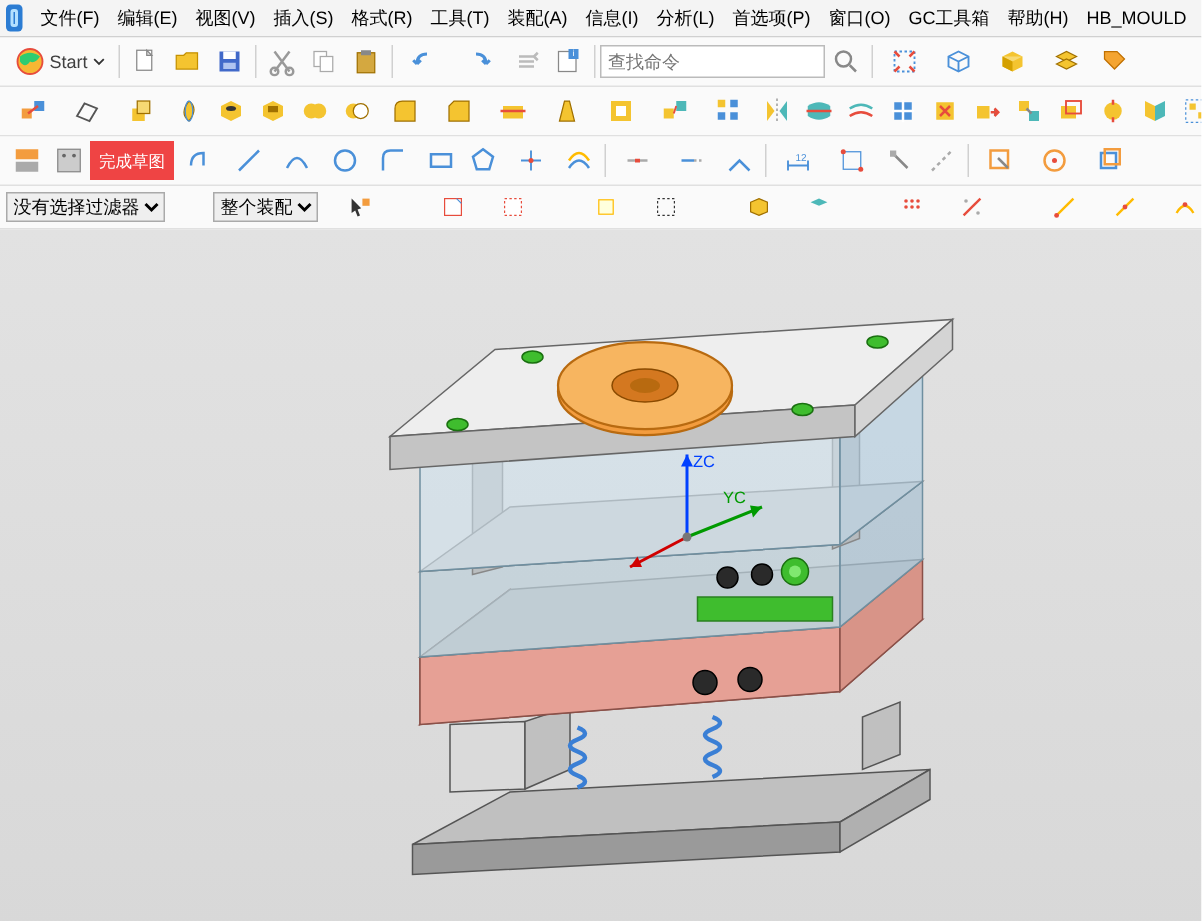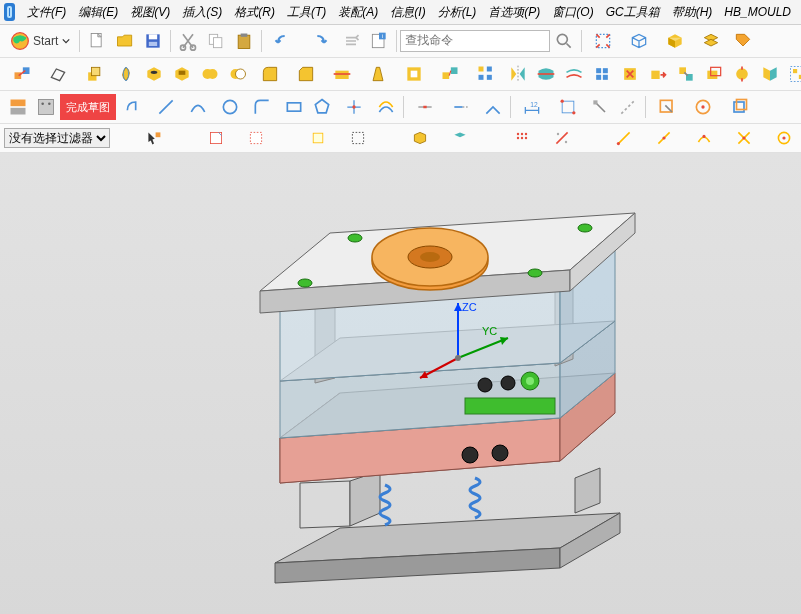--- a/index.html
+++ b/index.html
@@ -1,29 +1,29 @@
 <!DOCTYPE html>
 <html><head>
 <meta charset="utf-8">
 <style>
 html,body{margin:0;padding:0;width:801px;height:614px;font-family:"Microsoft YaHei","SimSun",Arial,sans-serif;font-size:12px;background:#fff;overflow:hidden;}
-.menubar{display:flex;align-items:center;height:24px;background:#f4f4f4;border-bottom:1px solid #d0d0d0;padding:0 4px;font-style:italic;}
+.menubar{display:flex;align-items:center;height:24px;background:#f4f4f4;border-bottom:1px solid #d0d0d0;padding:0 4px;}
 .menubar .appicon{width:18px;height:18px;background:#2b7cd3;border-radius:3px;margin-right:6px;position:relative;}
 .menubar .appicon:before{content:"";position:absolute;top:3px;left:3px;right:3px;bottom:3px;border:2px solid #b4e0ff;border-radius:2px;}
 .menubar .menuitem{padding:3px 6px;cursor:pointer;white-space:nowrap;}
 .toolbar{display:flex;align-items:center;height:32px;background:#fafafa;border-bottom:1px solid #e0e0e0;padding:0 4px;flex-wrap:nowrap;overflow:hidden;}
 .btn{display:inline-flex;align-items:center;justify-content:center;height:26px;min-width:26px;margin:0 1px;cursor:pointer;border-radius:2px;}
 .btn svg{width:20px;height:20px;}
 .btn.wide{min-width:34px;}
 .sep{width:1px;height:22px;background:#d0d0d0;margin:0 3px;}
 .start-btn{display:flex;align-items:center;height:26px;padding:0 6px;cursor:pointer;}
 .start-btn .globe{width:20px;height:20px;margin-right:3px;}
 .start-btn .txt{color:#404040;}
 .start-btn .dd{width:8px;height:8px;margin-left:4px;}
-.search-box{height:20px;width:140px;border:1px solid #bbb;padding:0 4px;font-size:12px;color:#4d7c0f;font-family:Liberation Mono, monospace;}
+.search-box{height:20px;width:140px;border:1px solid #bbb;padding:0 4px;font-size:12px;color:#4d7c0f;}
 .filter-row{display:flex;align-items:center;height:28px;background:#fafafa;border-bottom:1px solid #e0e0e0;padding:0 4px;gap:16px;}
 .filter-row select{height:20px;font-size:12px;border:1px solid #aaa;}
 .filter-row .btn{height:22px;min-width:22px;}
 .filter-row .btn svg{width:16px;height:16px;}
 .canvas{position:relative;width:801px;height:467px;background:linear-gradient(#e2e2e2,#d8d8d8);}
 .sketch-btn{display:inline-flex;align-items:center;height:26px;padding:0 6px;background:#ef4444;color:#fff;cursor:pointer;font-size:11px;}
 svg.ico{display:block;}
 </style>
 </head>
 <body>
@@ -448,20 +448,23 @@
         <rect x="9" y="3" width="12" height="12" fill="none" stroke="#f39c3e" stroke-width="2"></rect>
       </svg>
     </div>
 </div>
 
 <div class="filter-row">
   <select style="width:140px">
     <option>没有选择过滤器</option>
   </select>
   <div style="width:6px"></div>
+  <select style="width:150px">
+    <option>整个装配</option>
+  </select>
   <div class="btn wide">
       <svg class="ico" viewBox="0 0 20 20">
         <path d="M3 3 L11 11 L8 12 L10 17 L8 18 L6 13 L3 15 Z" fill="#333"></path>
         <rect x="12" y="3" width="6" height="6" fill="#f39c3e"></rect>
       </svg>
     </div>
   <div class="sep"></div>
   <div class="btn wide">
       <svg class="ico" viewBox="0 0 20 20">
         <rect x="3" y="3" width="14" height="14" fill="#fff" stroke="#e74c3c"></rect>

